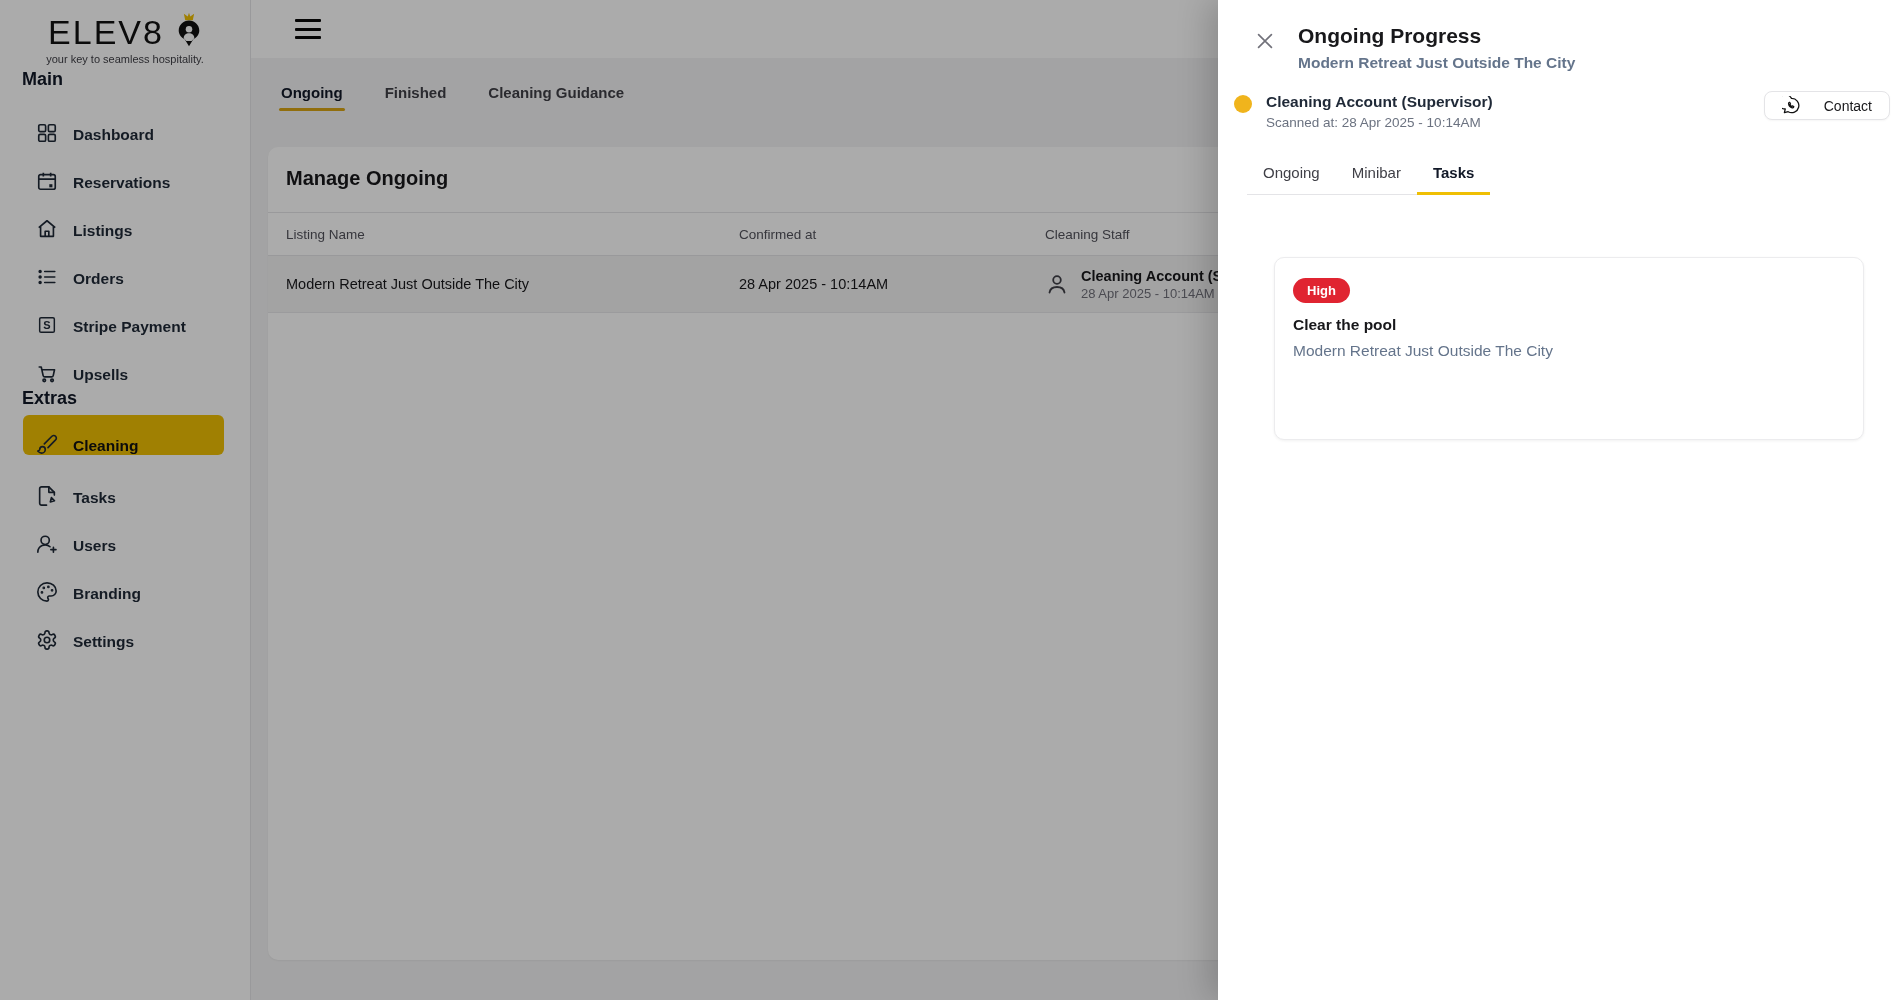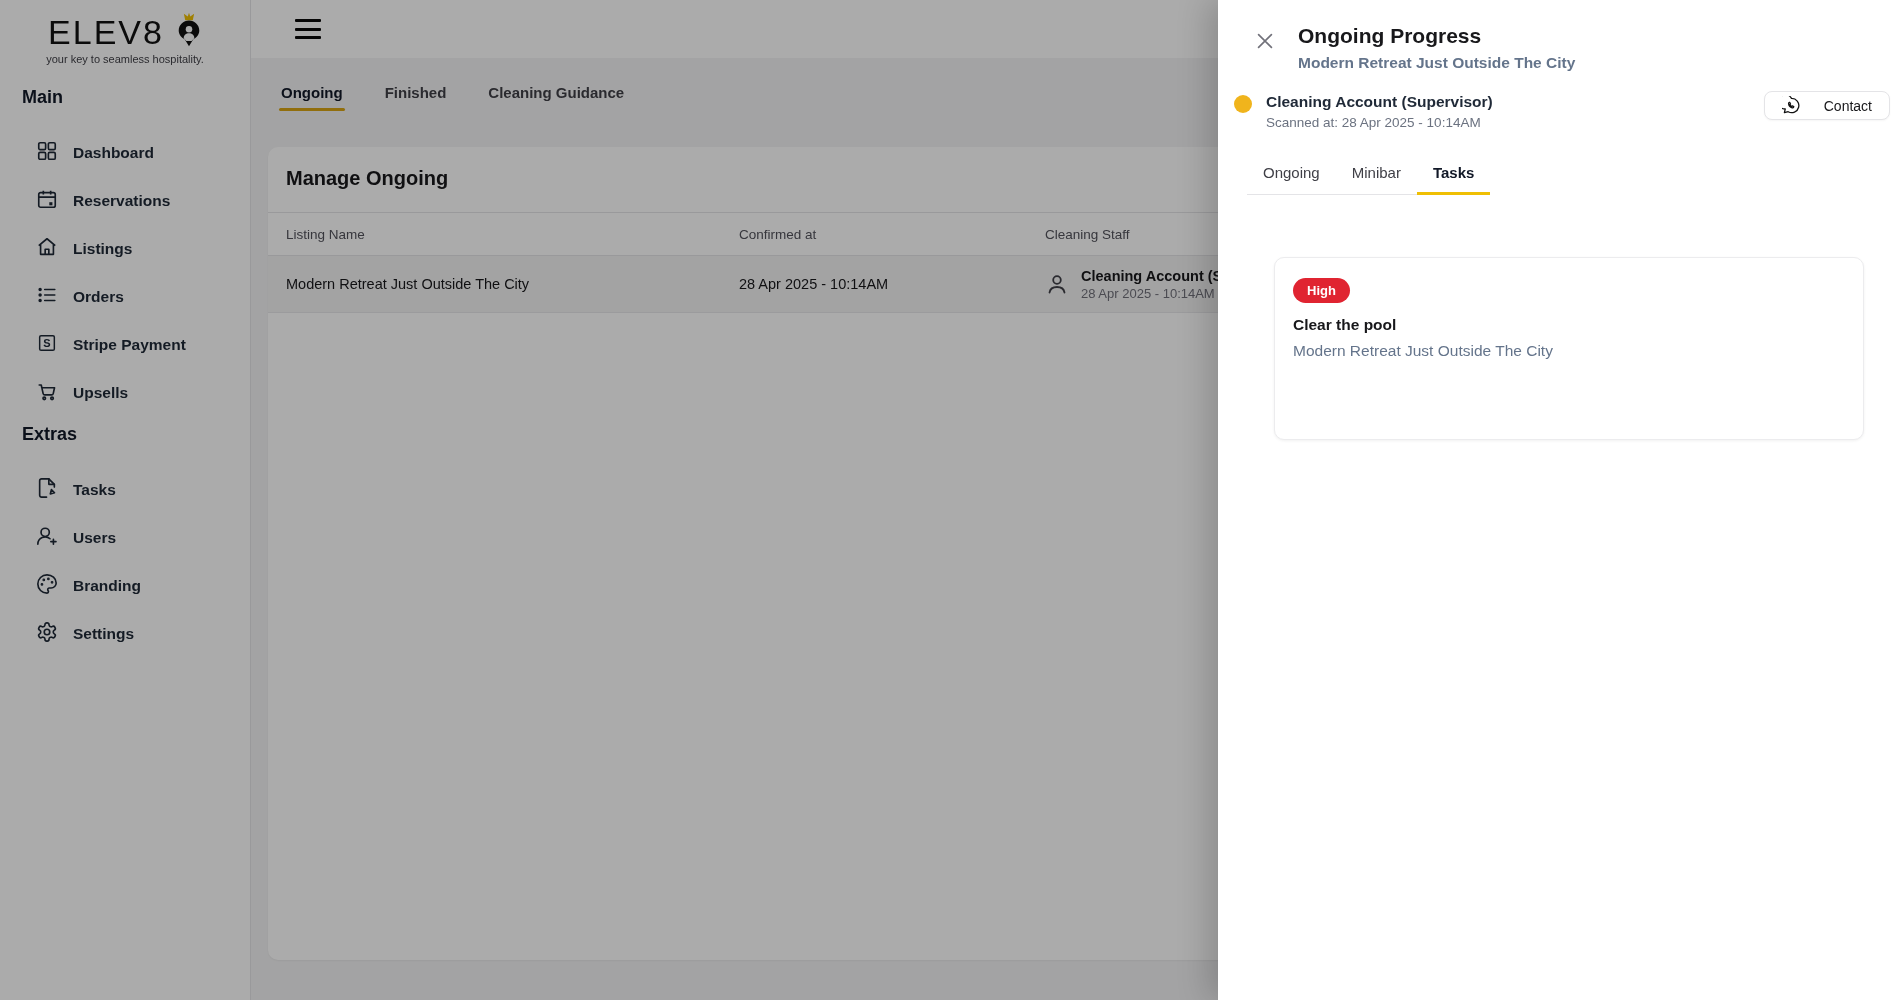--- a/index.html
+++ b/index.html
@@ -7,21 +7,21 @@
     font-family:"Liberation Sans", sans-serif; color:#18181b; }
   .app { position:relative; width:1904px; height:1000px; overflow:hidden; background:#fff; }
 
   
   .sidebar { position:absolute; left:0; top:0; width:251px; height:1000px;
     background:#fff; border-right:1px solid #e4e4e7; z-index:10; }
   .logo-block { padding-top:12px; text-align:center; }
   .logo-row { display:flex; align-items:flex-start; justify-content:center; gap:12px; }
   .logo-text { font-size:34px; font-weight:500; letter-spacing:2px; color:#111; line-height:40px; }
   .logo-tagline { font-size:11px; color:#3f3f46; margin-top:1px; }
-  .section-label { font-size:18px; font-weight:700; color:#111827; margin:22px 0 6px 22px; }
+  .section-label { font-size:18px; font-weight:700; color:#111827; margin:4px 0 6px 22px; }
   .nav-item { display:flex; align-items:flex-end; gap:15px; height:48px; padding-left:36px;
     font-size:15.5px; font-weight:600; color:#1f2937; cursor:pointer; }
   .nav-item .nav-icon { width:22px; height:22px; flex:0 0 22px; display:flex; align-items:center; justify-content:center; color:#1f2937; }
   .nav-item svg { width:22px; height:22px; }
   .nav-item.active { background:#efbf04; margin:0 26px 0 23px; padding-left:13px; height:40px;
     border-radius:6px; color:#111; margin-top:4px; margin-bottom:4px; }
 
   
   .main { position:absolute; left:251px; top:0; right:0; height:1000px; background:#f4f4f5; }
   .topbar { height:58px; background:#fff; display:flex; align-items:center; padding-left:44px; }
@@ -170,20 +170,29 @@
             <circle cx="9" cy="20" r="1.4"></circle>
             <circle cx="17.5" cy="20" r="1.4"></circle>
             <path d="M3.5 5.5h2.2l2.1 9.4a1.8 1.8 0 0 0 1.8 1.4h7.4a1.8 1.8 0 0 0 1.8-1.4l1.4-6.4H6.2"></path>
           </svg>
       </span>
       <span>Upsells</span>
     </div>
 
     <div class="section-label">Extras</div>
 
+    <div class="nav-item active">
+      <span class="nav-icon">
+        <svg viewBox="0 0 24 24" fill="none" stroke="currentColor" stroke-width="1.8" stroke-linecap="round" stroke-linejoin="round">
+            <path d="m9.1 11.9 8-8.1a2.85 2.85 0 1 1 4 4l-8 8.1"></path>
+            <path d="M7.1 14.9c-1.7 0-3 1.4-3 3 0 1.3-2.5 1.5-2 2 1.1 1.1 2.5 2 4 2 2.2 0 4-1.8 4-4a3 3 0 0 0-3-3z"></path>
+          </svg>
+      </span>
+      <span>Cleaning</span>
+    </div>
     <div class="nav-item">
       <span class="nav-icon">
         <svg viewBox="0 0 24 24" fill="none" stroke="currentColor" stroke-width="1.8" stroke-linecap="round" stroke-linejoin="round">
             <path d="M11.5 22H6a2 2 0 0 1-2-2V4a2 2 0 0 1 2-2h8l6 6v3"></path>
             <path d="M14 2v6h6"></path>
             <path d="m16.8 13.8 3.4 3.4-4.6 1.2 1.2-4.6z"></path>
           </svg>
       </span>
       <span>Tasks</span>
     </div>

